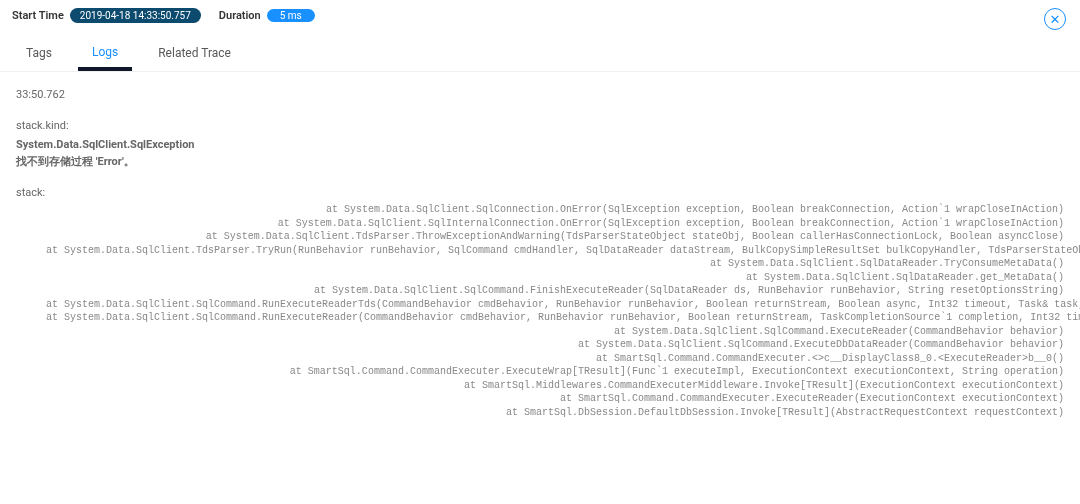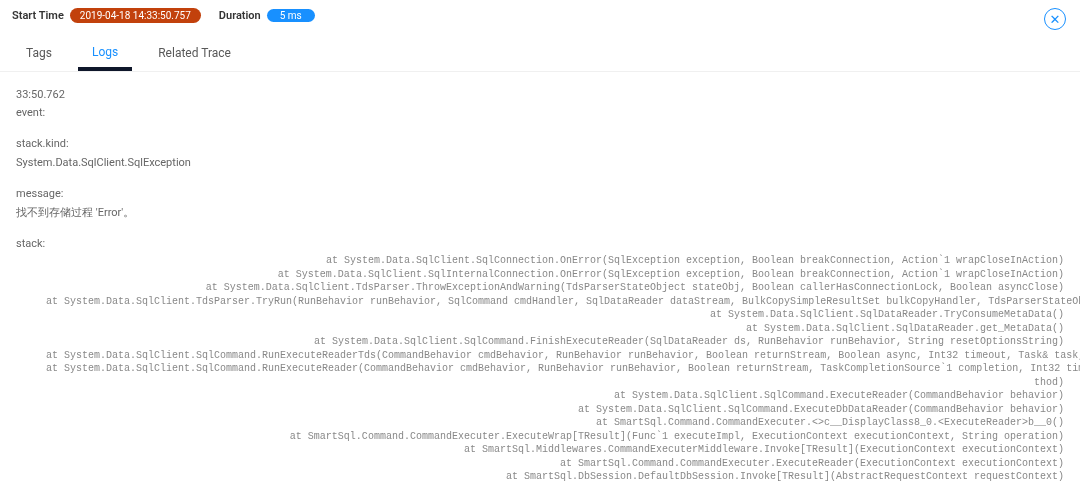--- a/index.html
+++ b/index.html
@@ -18,21 +18,21 @@
       padding: 8px 12px;
       position: relative;
     }
     .header-label {
       font-size: 11px;
       font-weight: 600;
       color: #333;
       margin-right: 6px;
     }
     .badge-blue {
-      background: #c2410c;
+      background: #0c4a6e;
       color: #fff;
       padding: 2px 10px;
       border-radius: 10px;
       font-size: 10px;
       margin-right: 18px;
     }
     .badge-small {
       background: #1890ff;
       color: #fff;
       padding: 1px 13px;
@@ -76,21 +76,21 @@
     }
     .content {
       padding: 14px 16px;
       font-size: 11px;
       color: #666;
       line-height: 1.55;
       overflow: auto;
     }
     .line { margin-bottom: 1px; }
     .section-label { color: #666; margin-top: 14px; margin-bottom: 2px; }
-    .section-value { color: #666; }
+    .section-value { color: #666; font-weight: bold; }
     .stack-line {
       font-family: Consolas, Monaco, "Courier New", monospace;
       font-size: 10px;
       color: #888;
       white-space: pre;
       line-height: 1.35;
       padding-left: 12px;
       text-align: right;
     }
     .stack-line.no-indent { padding-left: 0; }
@@ -109,40 +109,37 @@
 </div>
 
 <div class="tabs">
   <div class="tab">Tags</div>
   <div class="tab active">Logs</div>
   <div class="tab">Related Trace</div>
 </div>
 
 <div class="content">
   <div class="line">33:50.762</div>
-  <div class="line">event:</div>
 
   <div class="section-label">stack.kind:</div>
   <div class="section-value">System.Data.SqlClient.SqlException</div>
 
-  <div class="section-label">message:</div>
   <div class="section-value">找不到存储过程 'Error'。</div>
 
   <div class="section-label">stack:</div>
   <div id="stack-container">
       <div class="stack-line">   at System.Data.SqlClient.SqlConnection.OnError(SqlException exception, Boolean breakConnection, Action`1 wrapCloseInAction)</div>
       <div class="stack-line">   at System.Data.SqlClient.SqlInternalConnection.OnError(SqlException exception, Boolean breakConnection, Action`1 wrapCloseInAction)</div>
       <div class="stack-line">   at System.Data.SqlClient.TdsParser.ThrowExceptionAndWarning(TdsParserStateObject stateObj, Boolean callerHasConnectionLock, Boolean asyncClose)</div>
       <div class="stack-line">   at System.Data.SqlClient.TdsParser.TryRun(RunBehavior runBehavior, SqlCommand cmdHandler, SqlDataReader dataStream, BulkCopySimpleResultSet bulkCopyHandler, TdsParserStateObject stateObj, Boolean&amp; dataReady)</div>
       <div class="stack-line">   at System.Data.SqlClient.SqlDataReader.TryConsumeMetaData()</div>
       <div class="stack-line">   at System.Data.SqlClient.SqlDataReader.get_MetaData()</div>
       <div class="stack-line">   at System.Data.SqlClient.SqlCommand.FinishExecuteReader(SqlDataReader ds, RunBehavior runBehavior, String resetOptionsString)</div>
       <div class="stack-line">   at System.Data.SqlClient.SqlCommand.RunExecuteReaderTds(CommandBehavior cmdBehavior, RunBehavior runBehavior, Boolean returnStream, Boolean async, Int32 timeout, Task&amp; task, Boolean asyncWrite, SqlDataReader ds)</div>
       <div class="stack-line">   at System.Data.SqlClient.SqlCommand.RunExecuteReader(CommandBehavior cmdBehavior, RunBehavior runBehavior, Boolean returnStream, TaskCompletionSource`1 completion, Int32 timeout, Task&amp; task, Boolean asyncWrite, String me</div>
-      <div class="stack-line no-indent">thod)</div>
       <div class="stack-line">   at System.Data.SqlClient.SqlCommand.ExecuteReader(CommandBehavior behavior)</div>
       <div class="stack-line">   at System.Data.SqlClient.SqlCommand.ExecuteDbDataReader(CommandBehavior behavior)</div>
       <div class="stack-line">   at SmartSql.Command.CommandExecuter.&lt;&gt;c__DisplayClass8_0.&lt;ExecuteReader&gt;b__0()</div>
       <div class="stack-line">   at SmartSql.Command.CommandExecuter.ExecuteWrap[TResult](Func`1 executeImpl, ExecutionContext executionContext, String operation)</div>
       <div class="stack-line">   at SmartSql.Middlewares.CommandExecuterMiddleware.Invoke[TResult](ExecutionContext executionContext)</div>
       <div class="stack-line">   at SmartSql.Command.CommandExecuter.ExecuteReader(ExecutionContext executionContext)</div>
       <div class="stack-line">   at SmartSql.DbSession.DefaultDbSession.Invoke[TResult](AbstractRequestContext requestContext)</div>
     </div>
 </div>
 

